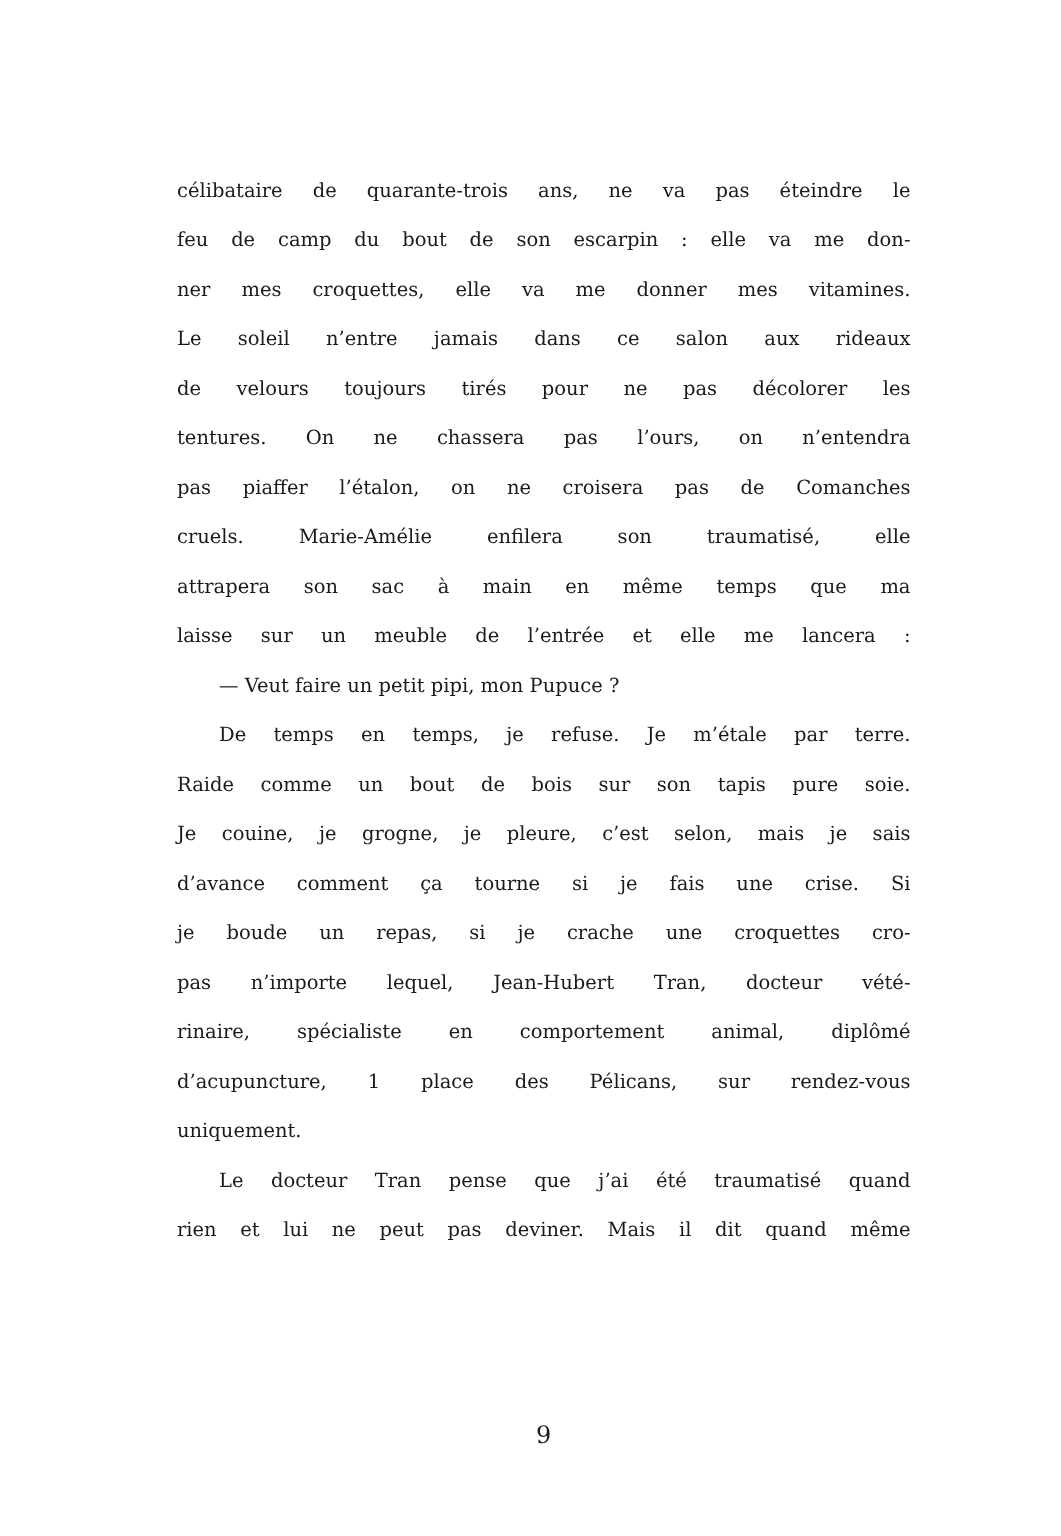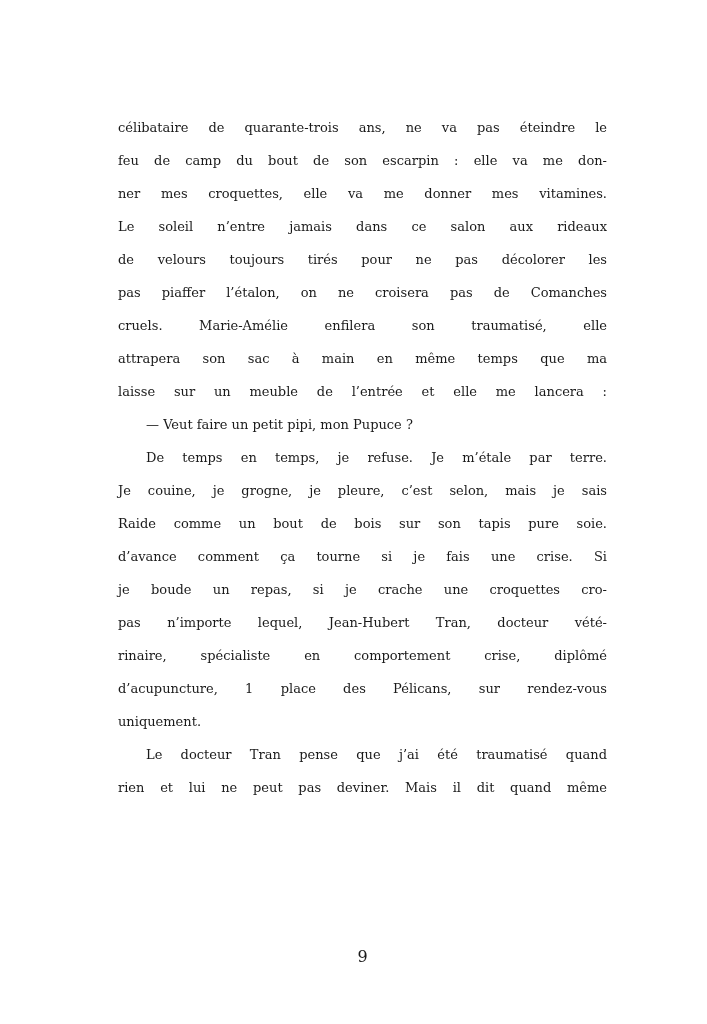--- a/index.html
+++ b/index.html
@@ -54,31 +54,32 @@
 </head>
 <body>
 
 <div class="page">
   <div class="text-block">
       <div class="line fill">célibataire de quarante-trois ans, ne va pas éteindre le</div>
       <div class="line fill">feu de camp du bout de son escarpin : elle va me don-</div>
       <div class="line fill">ner mes croquettes, elle va me donner mes vitamines.</div>
       <div class="line fill">Le soleil n’entre jamais dans ce salon aux rideaux</div>
       <div class="line fill">de velours toujours tirés pour ne pas décolorer les</div>
+      <div class="line fill">tentures. On ne chassera pas l’ours, on n’entendra</div>
       <div class="line fill">pas piaffer l’étalon, on ne croisera pas de Comanches</div>
       <div class="line fill">cruels. Marie-Amélie enfilera son traumatisé, elle</div>
       <div class="line fill">attrapera son sac à main en même temps que ma</div>
       <div class="line fill">laisse sur un meuble de l’entrée et elle me lancera :</div>
       <div class="line indent">— Veut faire un petit pipi, mon Pupuce ?</div>
       <div class="line fill indent">De temps en temps, je refuse. Je m’étale par terre.</div>
+      <div class="line fill">Raide comme un bout de bois sur son tapis pure soie.</div>
       <div class="line fill">Je couine, je grogne, je pleure, c’est selon, mais je sais</div>
-      <div class="line fill">Raide comme un bout de bois sur son tapis pure soie.</div>
       <div class="line fill">d’avance comment ça tourne si je fais une crise. Si</div>
       <div class="line fill">je boude un repas, si je crache une croquettes cro-</div>
       <div class="line fill">pas n’importe lequel, Jean-Hubert Tran, docteur vété-</div>
-      <div class="line fill">rinaire, spécialiste en comportement crise, diplômé</div>
+      <div class="line fill">rinaire, spécialiste en comportement animal, diplômé</div>
       <div class="line fill">d’acupuncture, 1 place des Pélicans, sur rendez-vous</div>
       <div class="line">uniquement.</div>
       <div class="line fill indent">Le docteur Tran pense que j’ai été traumatisé quand</div>
       <div class="line fill">rien et lui ne peut pas deviner. Mais il dit quand même</div>
     </div>
   <div class="page-number">9</div>
 </div>
 
 </body></html>

